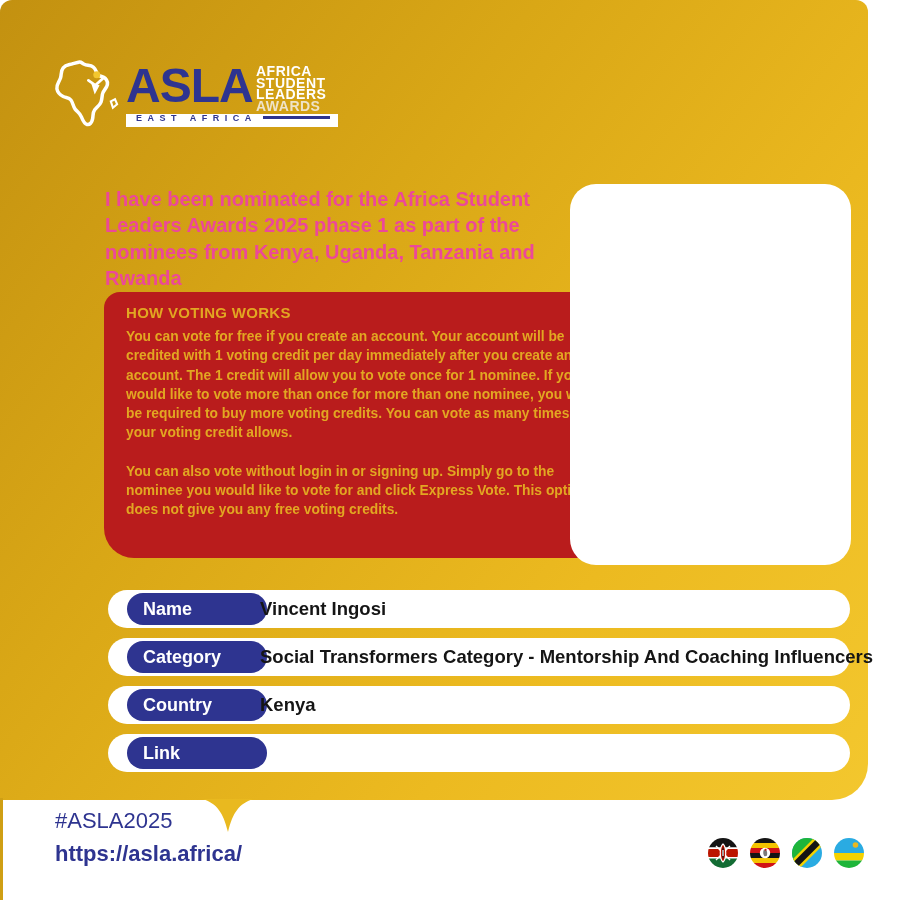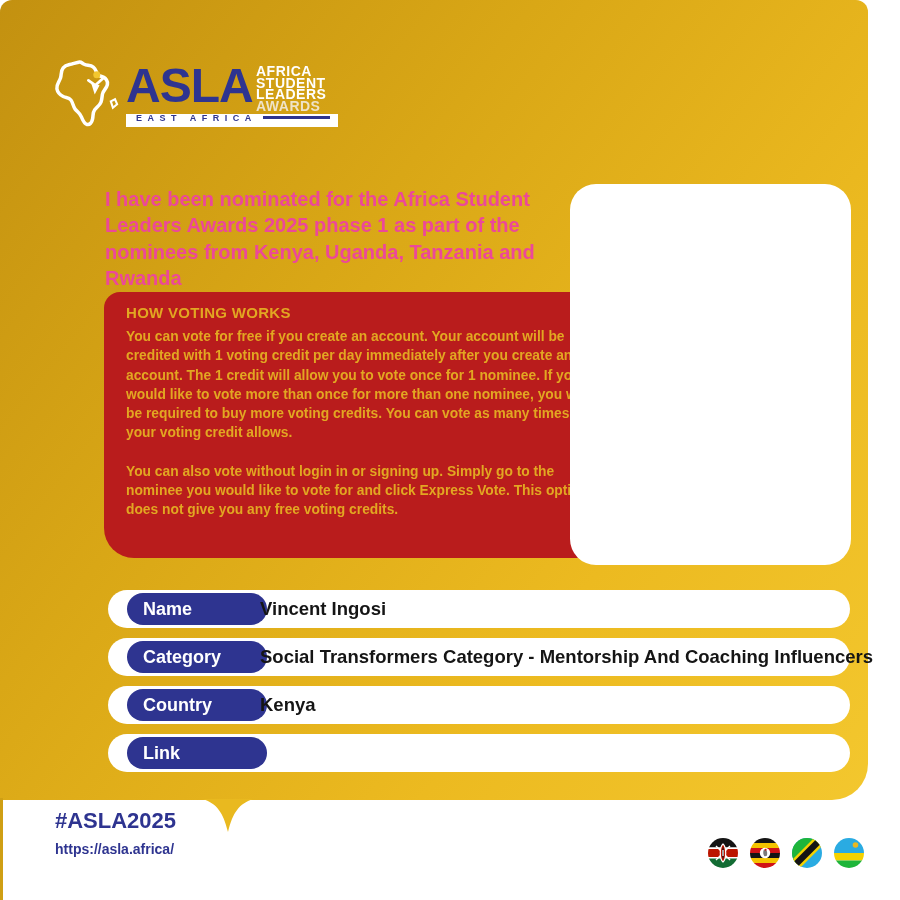--- a/index.html
+++ b/index.html
@@ -69,22 +69,22 @@
     position:absolute; left:19px; top:3px; width:140px; height:32px;
     background:#2e3490; border-radius:16px; color:#ffffff;
     font-size:18px; font-weight:800; display:flex; align-items:center; padding-left:16px;
   }
   .row .value {
     position:absolute; left:152px; top:0; height:38px; display:flex; align-items:center;
     font-size:18.5px; font-weight:800; color:#151515; white-space:nowrap;
   }
 
   
-  .hashtag  { position:absolute; left:55px; top:808px; font-size:22px; font-weight:700; color:#2e3490; }
-  .website  { position:absolute; left:55px; top:841px; font-size:14px; font-weight:800; color:#2e3490; }
+  .hashtag  { position:absolute; left:55px; top:808px; font-size:22px; font-weight:400; color:#2e3490; }
+  .website  { position:absolute; left:55px; top:841px; font-size:22px; font-weight:800; color:#2e3490; }
   .flags { position:absolute; left:708px; top:838px; display:flex; gap:12px; }
   .flag { width:30px; height:30px; display:block; }
 </style>
 </head>
 <body>
 
 <div id="page">
 
   <div class="card"></div>
   <div class="edge-strip"></div>

